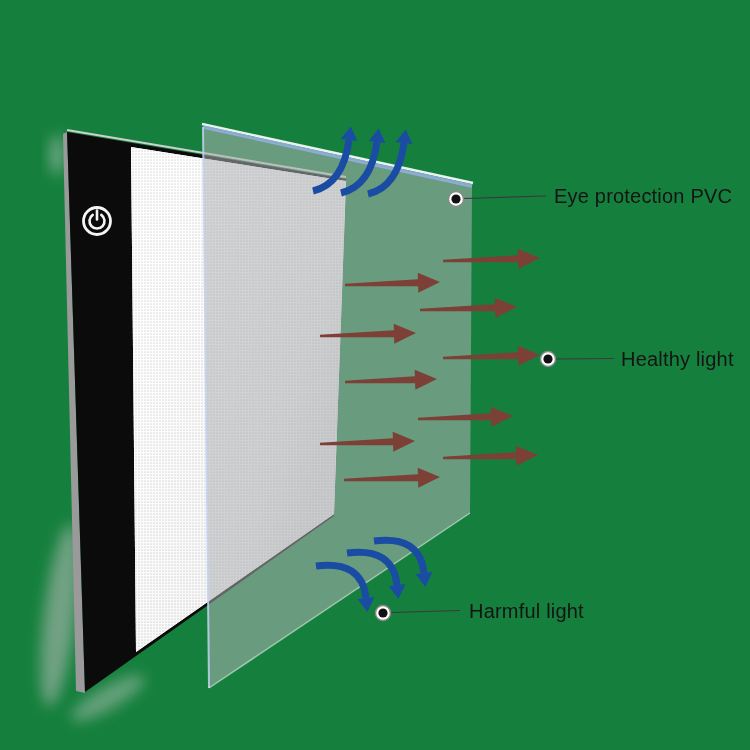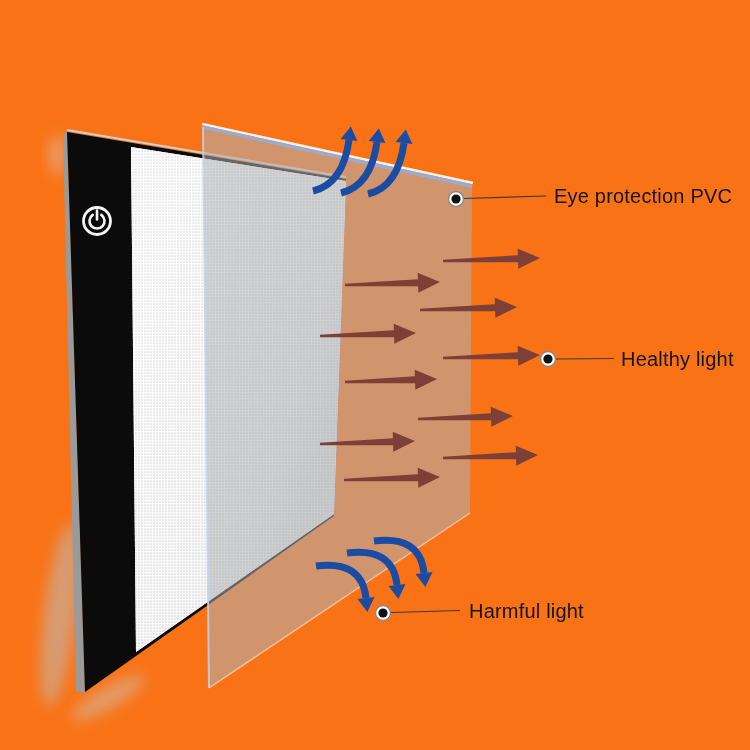--- a/index.html
+++ b/index.html
@@ -1,16 +1,16 @@
 <!DOCTYPE html>
 <html><head>
 <meta charset="utf-8">
 <style>
   html,body{margin:0;padding:0;background:#ffffff;}
-  .stage{position:relative;width:750px;height:750px;background:#f97316;overflow:hidden;}
+  .stage{position:relative;width:750px;height:750px;background:#15803d;overflow:hidden;}
   svg{display:block;}
   text.callout{font-family:"Liberation Sans","DejaVu Sans",sans-serif;font-size:20px;fill:#141414;letter-spacing:0.2px;}
 </style>
 </head>
 <body>
 
 <div class="stage">
 <svg width="750" height="750" viewBox="0 0 750 750">
   <defs>
     <pattern id="dots" width="3" height="3" patternUnits="userSpaceOnUse">

